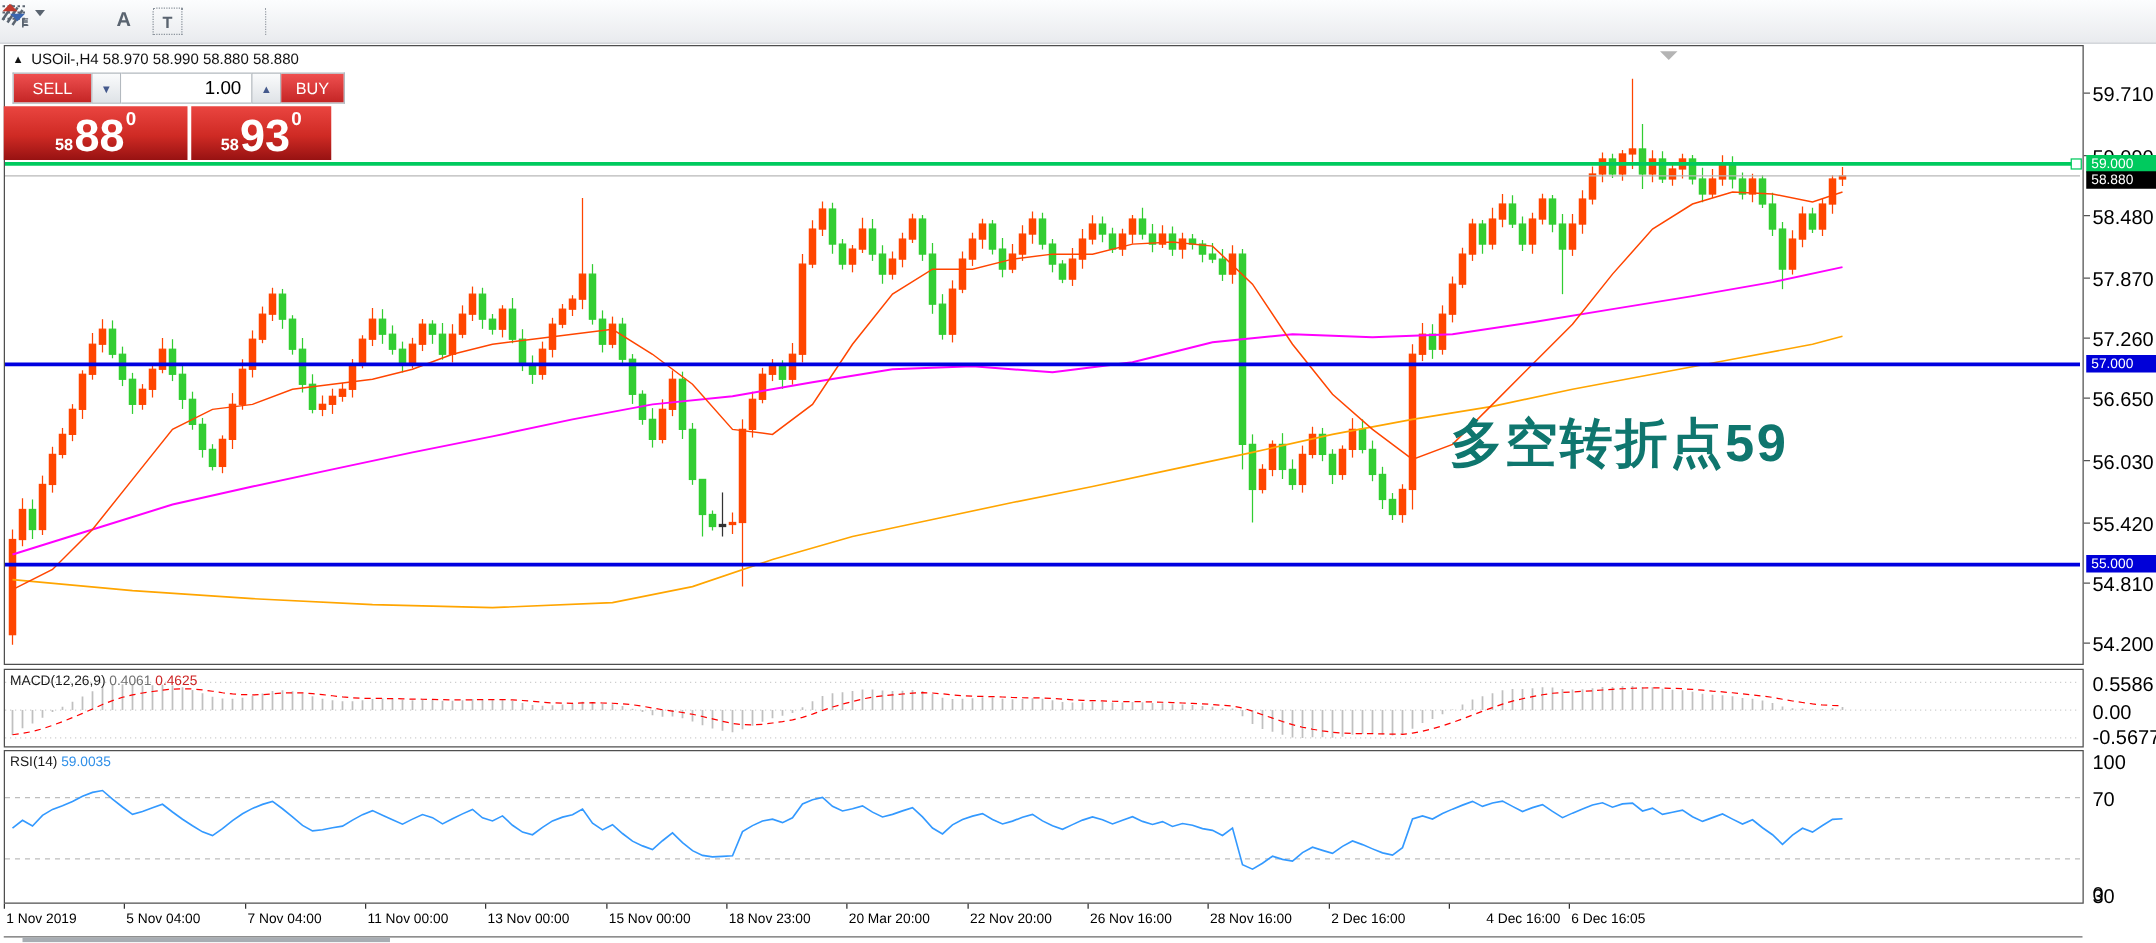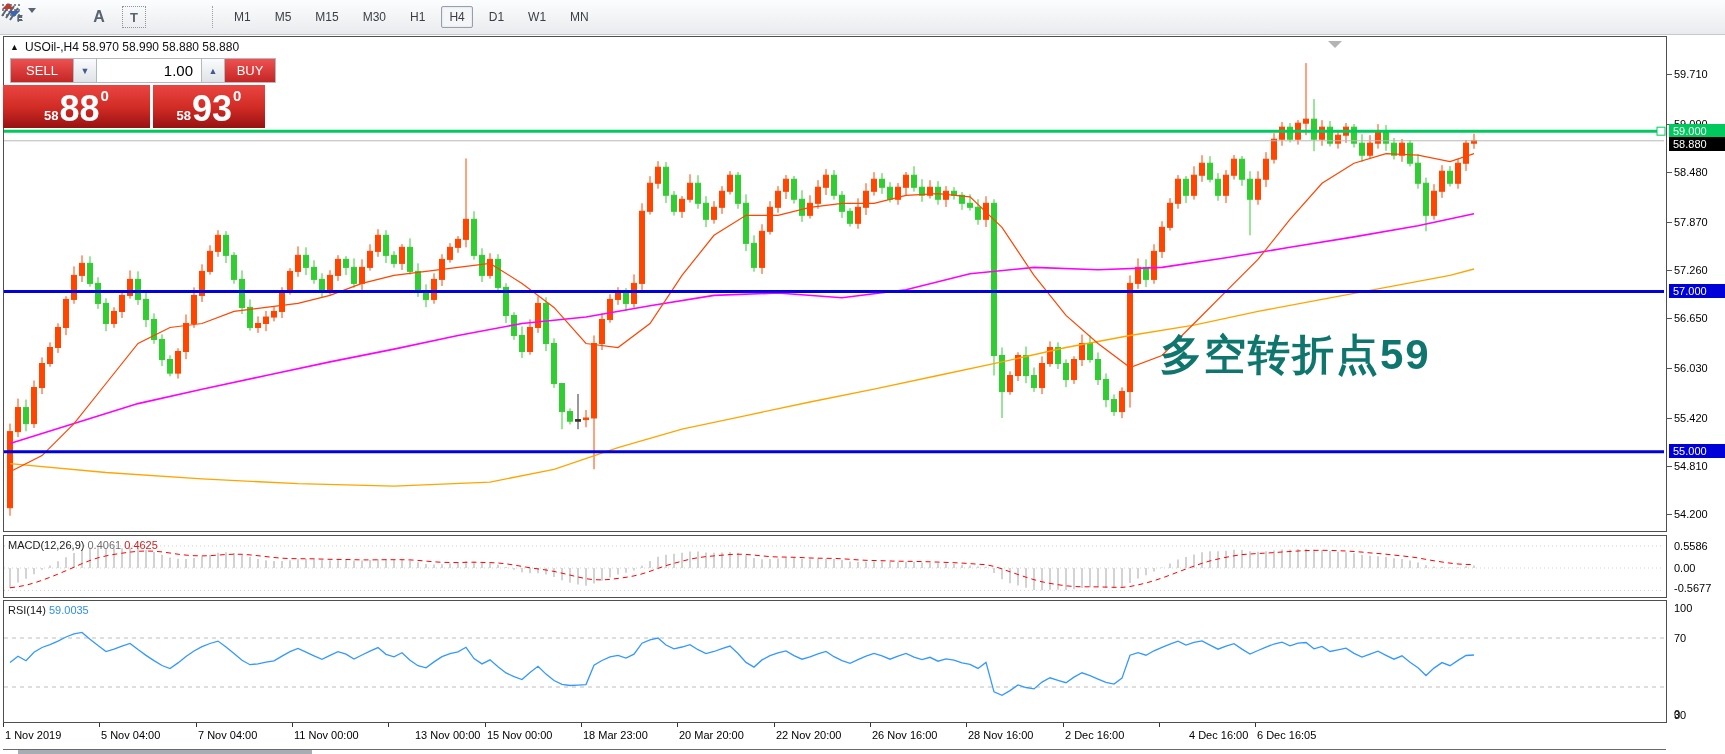--- a/index.html
+++ b/index.html
@@ -32,21 +32,21 @@
            font-size:15px;color:#000;}
   .tile{position:absolute;top:85px;height:41px;background:linear-gradient(180deg,#ea4540 0%,#cf2a24 55%,#971212 100%);
         color:#fff;display:flex;align-items:flex-end;justify-content:center;padding-bottom:2px;}
   .tile-small{font-size:13px;font-weight:bold;margin-bottom:3px;}
   .tile-big{font-size:36px;font-weight:bold;line-height:34px;margin:0 1px;}
   .tile-sup{font-size:15px;font-weight:bold;align-self:flex-start;margin-top:2px;}
   
   .ind-label{position:absolute;font-size:11px;color:#1a1a1a;}
   .ind-label .v-gray{color:#6f6f6f;} .ind-label .v-red{color:#cc2222;} .ind-label .v-blue{color:#2f8fe8;}
   
-  .pricelab{position:absolute;left:1674px;font-size:11px;color:#000;transform:translateY(-6px);}
+  .pricelab{position:absolute;left:1674px;font-size:16px;color:#000;transform:translateY(-6px);}
   .ptick{position:absolute;left:1667px;width:5px;height:1px;background:#555;}
   .badge{position:absolute;left:1669px;width:56px;height:14px;font-size:11px;color:#fff;
          display:flex;align-items:center;padding-left:4px;transform:translateY(-7px);}
   
   .timelab{position:absolute;top:729px;font-size:11px;color:#000;}
   .ttick{position:absolute;top:723px;width:1px;height:4px;background:#333;}
   .scrollthumb{position:absolute;left:18px;top:750px;width:294px;height:4px;background:#a8adb3;}
   .bottomline{position:absolute;left:3px;top:749px;width:1663px;height:1px;background:#6a6a6a;}
   
   .cn-note{position:absolute;left:1160px;top:327px;font-size:42px;font-weight:bold;color:#0f766e;
@@ -82,31 +82,20 @@
     <div class="tb-icon" style="font-size:16px;">A</div>
     <div class="tb-icon" style="border:1px dotted #8b939c;width:22px;height:20px;font-size:13px;">T</div>
     <div class="tb-icon" style="width:44px;">
       <svg width="40" height="20">
         <polygon points="8,3 14,9 2,9" fill="#c23a2e"></polygon>
         <polygon points="14,17 20,11 8,11" fill="#3a66b0"></polygon>
         <polygon points="28,8 36,8 32,13" fill="#5a6470"></polygon>
       </svg>
     </div>
     <div class="tb-sep"></div>
-    <div id="tf-bar" style="display:flex;">
-        <div class="tf-btn">M1</div>
-        <div class="tf-btn">M5</div>
-        <div class="tf-btn">M15</div>
-        <div class="tf-btn">M30</div>
-        <div class="tf-btn">H1</div>
-        <div class="tf-btn tf-active">H4</div>
-        <div class="tf-btn">D1</div>
-        <div class="tf-btn">W1</div>
-        <div class="tf-btn">MN</div>
-      </div>
   </div>
 
   <div class="frame" style="left:3px;top:36px;width:1662px;height:494px;"></div>
   <div class="frame" style="left:3px;top:535px;width:1662px;height:61px;"></div>
   <div class="frame" style="left:3px;top:600px;width:1662px;height:121px;"></div>
 
   <svg id="chart-svg" width="1725" height="754">
       <defs>
         <clipPath id="clipMain">
           <rect x="4" y="37" width="1660" height="492"></rect>
@@ -765,25 +754,25 @@
   <div id="time-layer">
       <div class="ttick" style="left: 3px;"></div>
       <div class="timelab" style="left: 5px;">1 Nov 2019</div>
       <div class="ttick" style="left: 99px;"></div>
       <div class="timelab" style="left: 101px;">5 Nov 04:00</div>
       <div class="ttick" style="left: 196px;"></div>
       <div class="timelab" style="left: 198px;">7 Nov 04:00</div>
       <div class="ttick" style="left: 292px;"></div>
       <div class="timelab" style="left: 294px;">11 Nov 00:00</div>
       <div class="ttick" style="left: 388px;"></div>
-      <div class="timelab" style="left: 390px; margin-left: 25px;">13 Nov 00:00</div>
+      <div class="timelab" style="left: 390px;">13 Nov 00:00</div>
       <div class="ttick" style="left: 485px;"></div>
       <div class="timelab" style="left: 487px;">15 Nov 00:00</div>
       <div class="ttick" style="left: 581px;"></div>
-      <div class="timelab" style="left: 583px;">18 Mar 23:00</div>
+      <div class="timelab" style="left: 583px;">18 Nov 23:00</div>
       <div class="ttick" style="left: 677px;"></div>
       <div class="timelab" style="left: 679px;">20 Mar 20:00</div>
       <div class="ttick" style="left: 774px;"></div>
       <div class="timelab" style="left: 776px;">22 Nov 20:00</div>
       <div class="ttick" style="left: 870px;"></div>
       <div class="timelab" style="left: 872px;">26 Nov 16:00</div>
       <div class="ttick" style="left: 966px;"></div>
       <div class="timelab" style="left: 968px;">28 Nov 16:00</div>
       <div class="ttick" style="left: 1063px;"></div>
       <div class="timelab" style="left: 1065px;">2 Dec 16:00</div>

